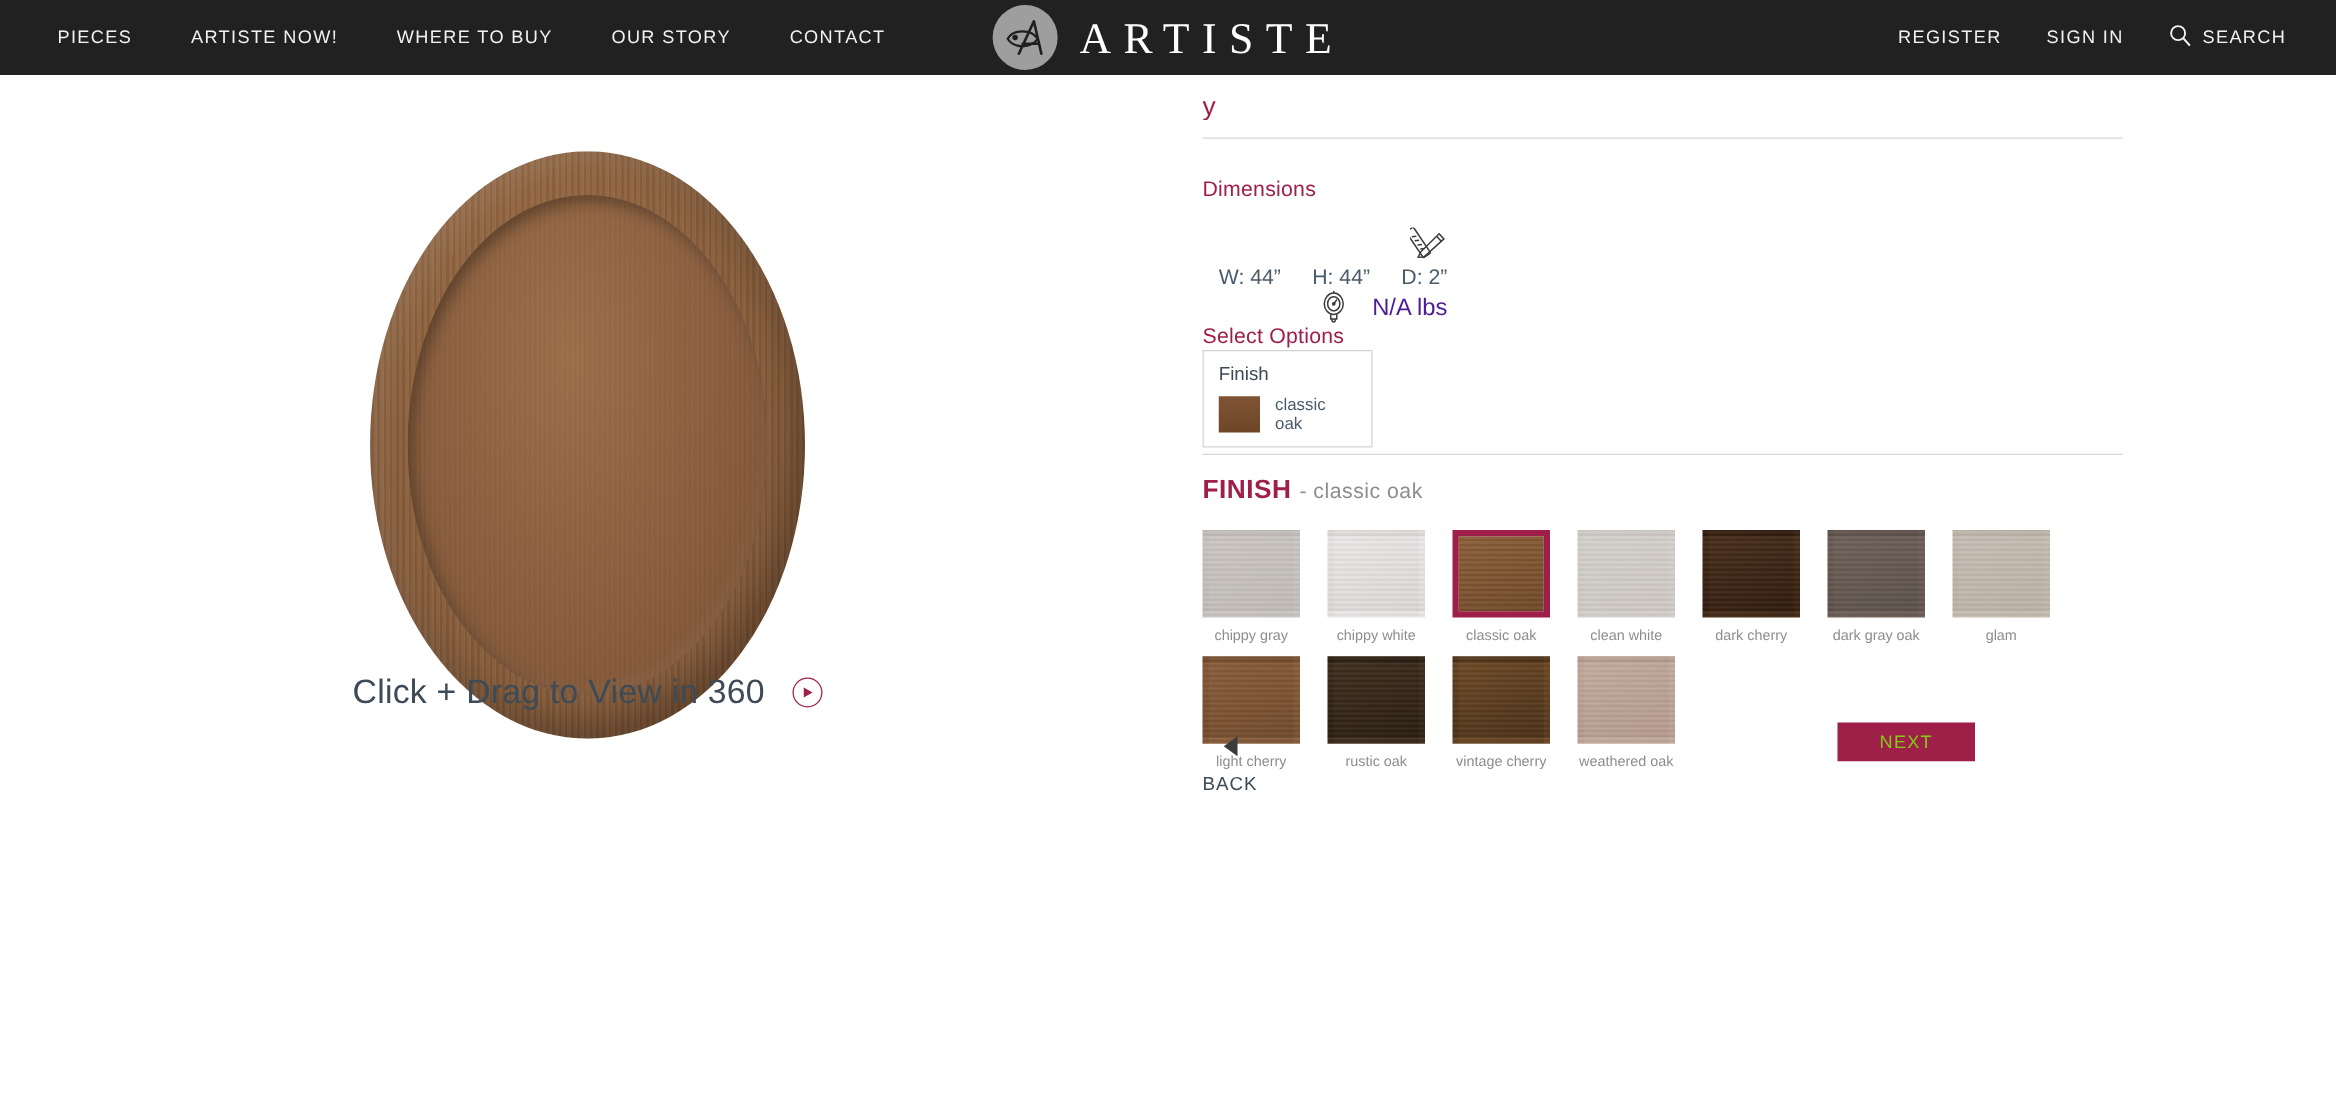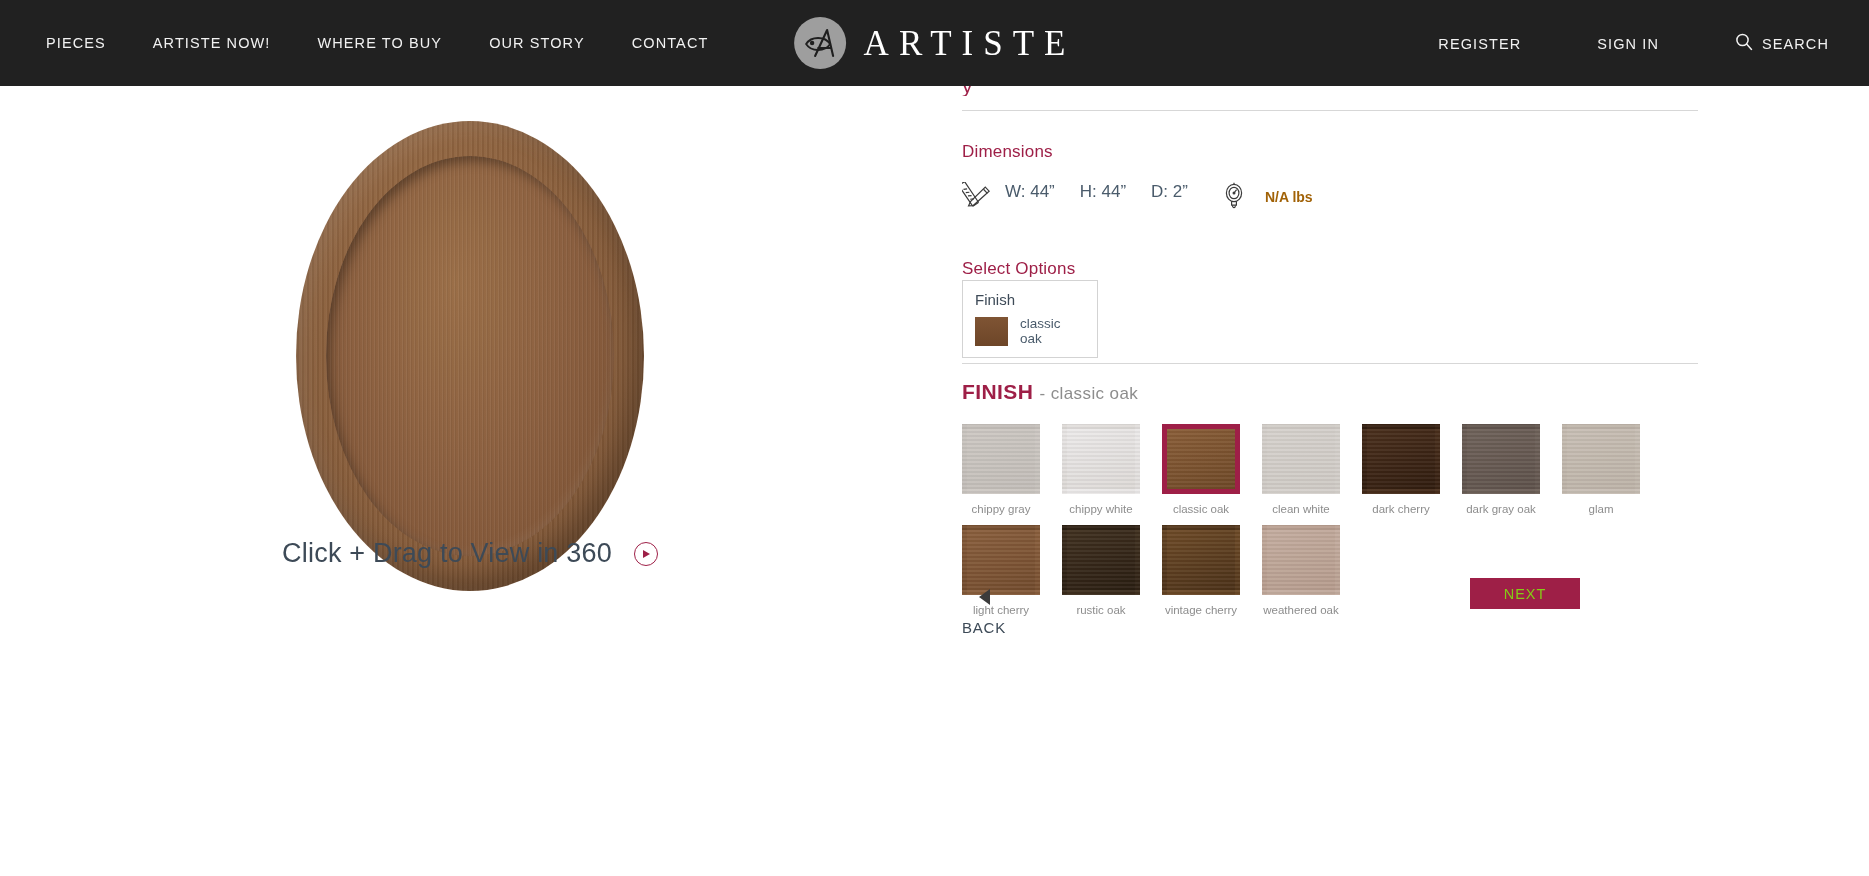--- a/index.html
+++ b/index.html
@@ -8,21 +8,21 @@
     width: 1869px; height: 876px;
     background: #ffffff;
     font-family: "Liberation Sans", sans-serif;
     overflow: hidden;
   }
   .page { position: relative; width: 1869px; height: 876px; background: #fff; }
 
   
   .header {
     position: absolute; top: 0; left: 0;
-    width: 1869px; height: 86px;
+    width: 1869px; height: 60px;
     background: #212121;
     display: flex; align-items: center;
     z-index: 20;
   }
   .nav-left { display: flex; align-items: center; margin-left: 46px; }
   .nav-left a {
     color: #f2f2f2; text-decoration: none;
     font-size: 14.5px; letter-spacing: 1.1px;
     margin-right: 47px; white-space: nowrap;
     font-weight: 400;
@@ -41,21 +41,21 @@
   .logo-mark svg { display: block; }
   .logo-text {
     color: #ffffff;
     font-family: "Liberation Serif", serif;
     font-size: 35px; letter-spacing: 10px;
     line-height: 1; padding-left: 4px; text-align: right;
   }
   .nav-right {
     position: absolute; right: 40px; top: 50%;
     transform: translateY(-50%);
-    display: flex; align-items: center; gap: 40px;
+    display: flex; align-items: center;
   }
   .nav-right a {
     color: #f2f2f2; text-decoration: none;
     font-size: 14.5px; letter-spacing: 1.1px;
     margin-left: 36px; white-space: nowrap;
     display: flex; align-items: center; gap: 9px;
   }
   .search-glyph { display: inline-block; }
 
   
@@ -137,30 +137,30 @@
 
   .sec-heading {
     position: absolute; color: #9e1f47; font-size: 17px; font-weight: 400;
     letter-spacing: 0.2px;
   }
   .dims-heading { left: 22px; top: 56px; }
   .opts-heading { left: 22px; top: 173px; }
 
   .dims-row {
     position: absolute; left: 22px; top: 96px;
-    display: flex; align-items: flex-start;
+    display: flex; align-items: flex-end; flex-direction: column;
   }
   .dims-row .icon { width: 30px; height: 30px; flex: none; }
   .dims-values {
     display: flex; align-items: center; gap: 25px;
     margin-left: 13px; font-size: 17px; color: #4a5b6b; font-weight: 300;
   }
   .weight-group { display: flex; align-items: center; margin-left: 33px; }
   .weight-group .wval {
-    margin-left: 14px; font-size: 14px; color: #a16207; font-weight: 700;
+    margin-left: 14px; font-size: 19px; color: #4c1d95; font-weight: 400;
   }
 
   .opt-card {
     position: absolute; left: 22px; top: 194px;
     width: 136px; height: 78px;
     border: 1px solid #d3d3d3; background: #fff;
     padding: 10px 12px;
   }
   .opt-card .opt-name {
     font-size: 15px; color: #3d4a57; font-weight: 400; margin-bottom: 8px;

